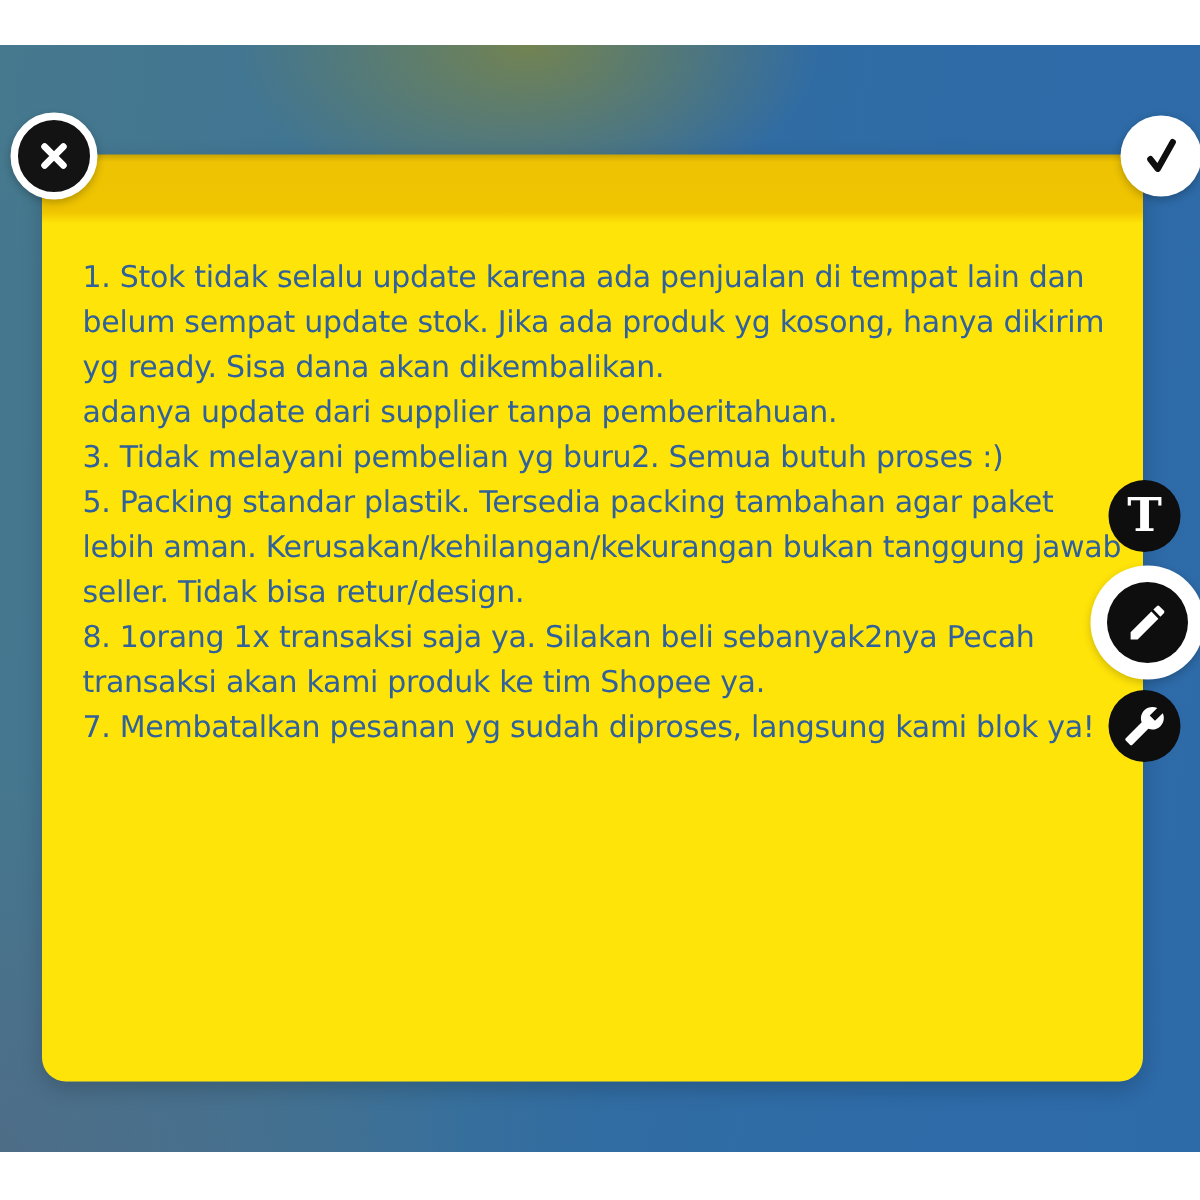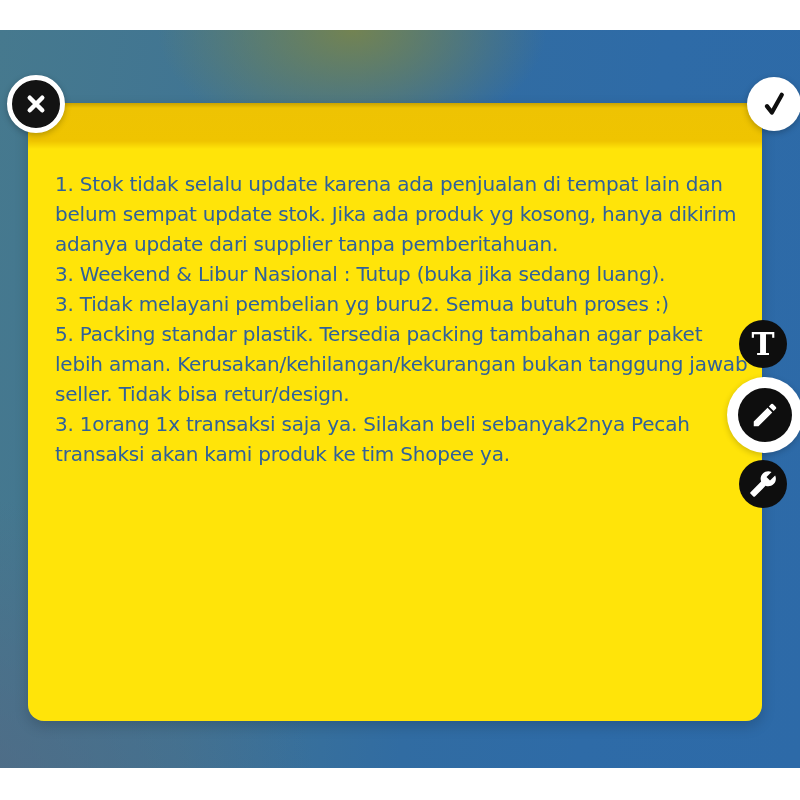--- a/index.html
+++ b/index.html
@@ -61,28 +61,29 @@
 <body>
 
 <div class="stage">
 
   <div class="photo-bg"></div>
 
   <div class="note">
     <div class="note-text" id="note-text">
         <div class="note-line">1. Stok tidak selalu update karena ada penjualan di tempat lain dan</div>
         <div class="note-line">belum sempat update stok. Jika ada produk yg kosong, hanya dikirim</div>
+        <div class="note-line">yg ready. Sisa dana akan dikembalikan.</div>
         <div class="note-line">adanya update dari supplier tanpa pemberitahuan.</div>
-        <div class="note-line">3. Weekend &amp; Libur Nasional : Tutup (buka jika sedang luang).</div>
         <div class="note-line">3. Tidak melayani pembelian yg buru2. Semua butuh proses :)</div>
         <div class="note-line">5. Packing standar plastik. Tersedia packing tambahan agar paket</div>
         <div class="note-line">lebih aman. Kerusakan/kehilangan/kekurangan bukan tanggung jawab</div>
         <div class="note-line">seller. Tidak bisa retur/design.</div>
-        <div class="note-line">3. 1orang 1x transaksi saja ya. Silakan beli sebanyak2nya Pecah</div>
+        <div class="note-line">8. 1orang 1x transaksi saja ya. Silakan beli sebanyak2nya Pecah</div>
         <div class="note-line">transaksi akan kami produk ke tim Shopee ya.</div>
+        <div class="note-line">7. Membatalkan pesanan yg sudah diproses, langsung kami blok ya!</div>
       </div>
   </div>
 
   <div class="circle-btn btn-close" title="close">
     <span>
       <svg class="icon-svg" width="30" height="30" viewBox="0 0 24 24">
         <path d="M7 7 L17 17 M17 7 L7 17" stroke="#ffffff" stroke-width="3.6" stroke-linecap="round" fill="none"></path>
       </svg>
     </span>
   </div>

